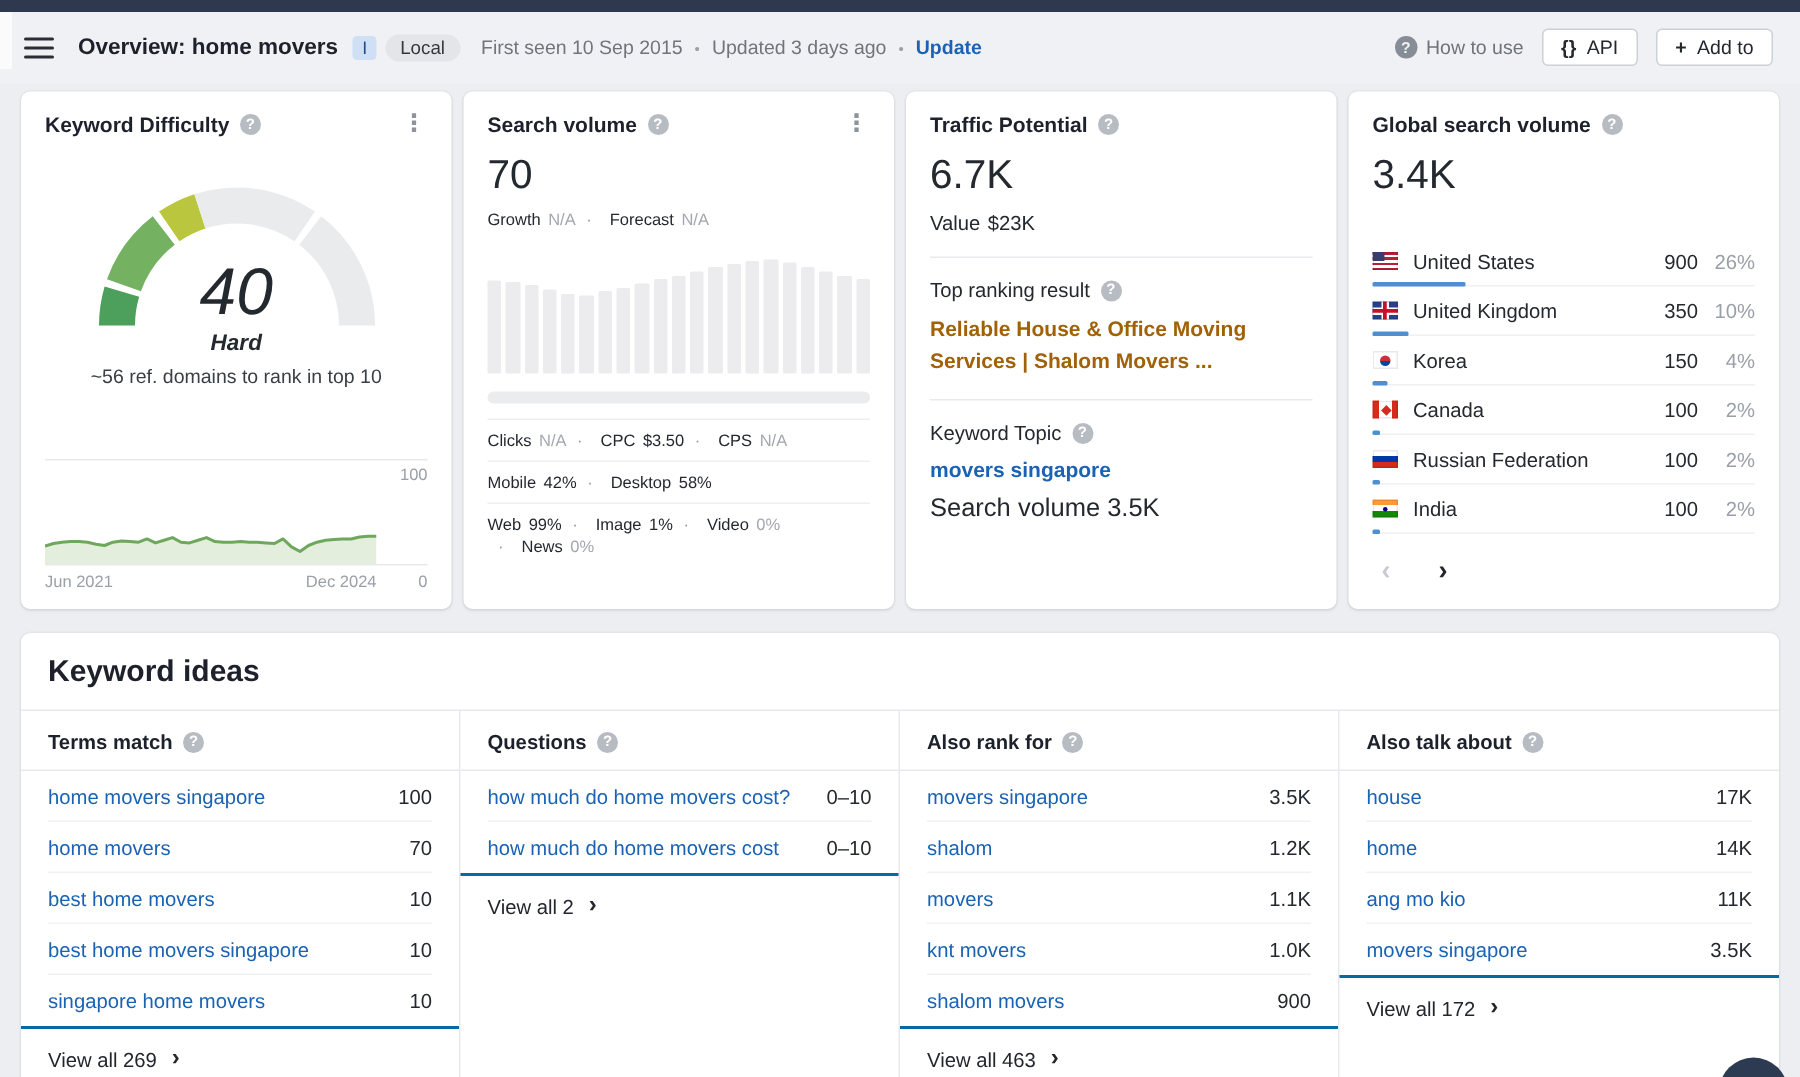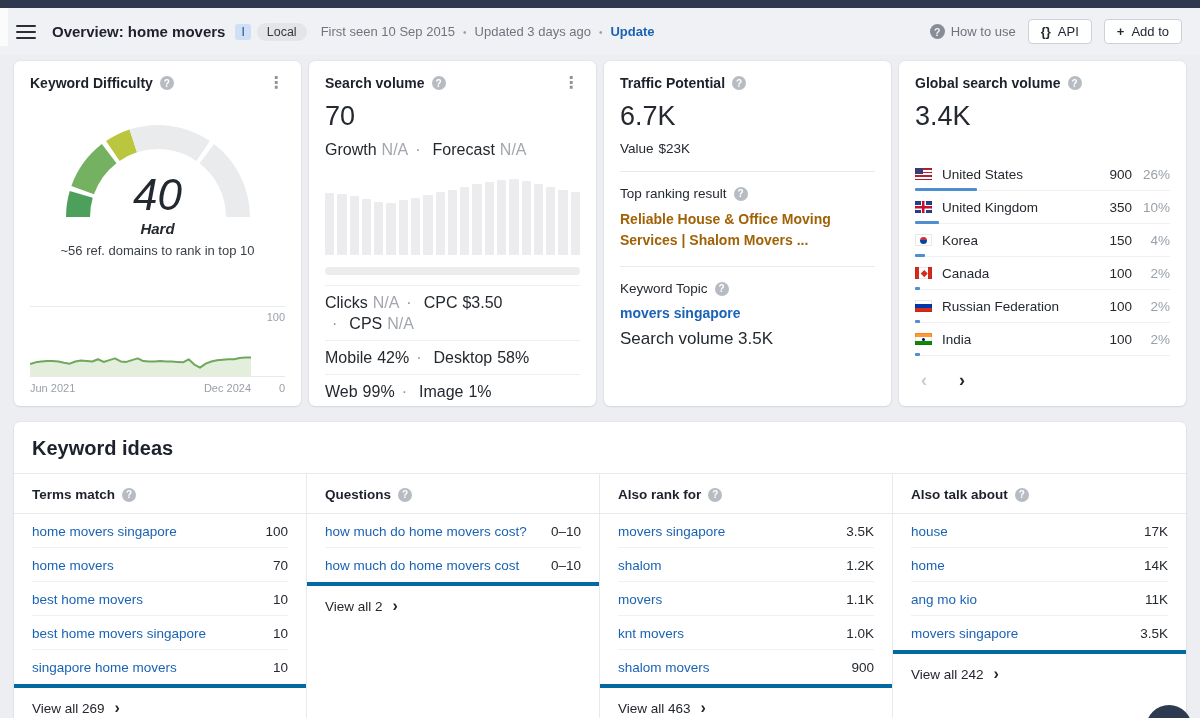--- a/index.html
+++ b/index.html
@@ -45,21 +45,21 @@
   .trend-topline { border-top:1px solid #e7e9ec; }
   .lbl-ymax { position:absolute; right:0; top:5px; font-size:11px; color:#9aa0a8; }
   .trend-chart { margin-top:25px; height:44px; width:calc(100% - 34px); }
   #kd-sparkline { width:100%; height:100%; display:block; }
   .trend-baseline { border-top:1px solid #e7e9ec; }
   .trend-axis { display:flex; justify-content:space-between; width:calc(100% - 34px); margin-top:5px; font-size:11px; color:#9aa0a8; position:relative; }
   .lbl-ymin { position:absolute; right:-34px; top:0; }
 
   
   .big-value { font-size:27px; color:#24292f; margin-top:10px; }
-  .stat-line { margin-top:9px; font-size:16px; display:flex; flex-wrap:wrap; align-items:center; row-gap:3px; }
+  .stat-line { margin-top:9px; font-size:11px; display:flex; flex-wrap:wrap; align-items:center; row-gap:3px; }
   .stat { display:inline-flex; gap:5px; align-items:center; }
   .stat:not(:first-of-type)::before { content:"·"; color:#8f959c; margin:0 7px; }
   .stat .lbl { color:#24292f; }
   .stat .val[data-muted="true"] { color:#a2a7ad; }
   .sv-bars { display:flex; align-items:flex-end; gap:3px; height:76px; margin-top:20px; }
   .sv-bars .bar { flex:1; border-radius:1px; }
   .sv-scrollbar { height:8px; background:#ebecee; border-radius:4px; margin-top:12px; cursor:pointer; }
   .sv-stats { margin-top:10px; }
   .sv-stat-row { border-top:1px solid #edeff1; padding:8px 0 7px; }
   .sv-stat-row .stat-line { margin-top:0; }
@@ -103,21 +103,21 @@
   .ki-heading { padding:15px 18px 13px; font-size:20px; font-weight:bold; color:#1d212b; border-bottom:1px solid #e7e9ec; }
   .ki-columns { display:grid; grid-template-columns:repeat(4,1fr);text-align:center; }
   .ki-col { border-right:1px solid #e7e9ec; display:flex; flex-direction:column; min-height:240px; }
   .ki-col:last-child { border-right:none; }
   .ki-col-header { display:flex; gap:7px; align-items:center; padding:13px 18px 11px; font-size:13.5px; font-weight:bold; color:#1d212b; border-bottom:1px solid #e7e9ec; }
   .ki-row { display:flex; justify-content:space-between; align-items:center; padding:0 18px; height:34px; position:relative; cursor:pointer; }
   .ki-row::after { content:""; position:absolute; left:18px; right:18px; bottom:0; border-bottom:1px solid #f0f1f3; }
   .ki-rows .ki-row:last-child::after { display:none; }
   .ki-kw { color:#1a63b4; font-size:13.5px; }
   .ki-val { color:#24292f; font-size:13.5px; }
-  .ki-footer { display:flex; gap:10px; align-items:center; padding:12px 18px; border-top:4px solid #0369a1; font-size:13.5px; color:#23272d; cursor:pointer; }
+  .ki-footer { display:flex; gap:10px; align-items:center; padding:12px 18px; border-top:2px solid #0369a1; font-size:13.5px; color:#23272d; cursor:pointer; }
   .chev { font-weight:bold; font-size:16px; color:#23272d; line-height:1; }
 
   .chat-bubble { position:absolute; width:46px; height:46px; border-radius:50%; background:#2c3a52; right:8px; bottom:-33px; cursor:pointer; }
 </style>
 </head>
 <body>
 
 <div class="topstrip"></div>
 
 <header class="appbar">
@@ -504,21 +504,21 @@
               <a class="ki-kw">ang mo kio</a>
               <span class="ki-val">11K</span>
             </div>
 
             <div class="ki-row">
               <a class="ki-kw">movers singapore</a>
               <span class="ki-val">3.5K</span>
             </div>
           </div>
         <div class="ki-footer">
-          <span>View all 242</span>
+          <span>View all 172</span>
           <span class="chev">›</span>
         </div>
       </div>
 
     </div>
   </section>
 </main>
 
 <div class="chat-bubble"></div>
 

